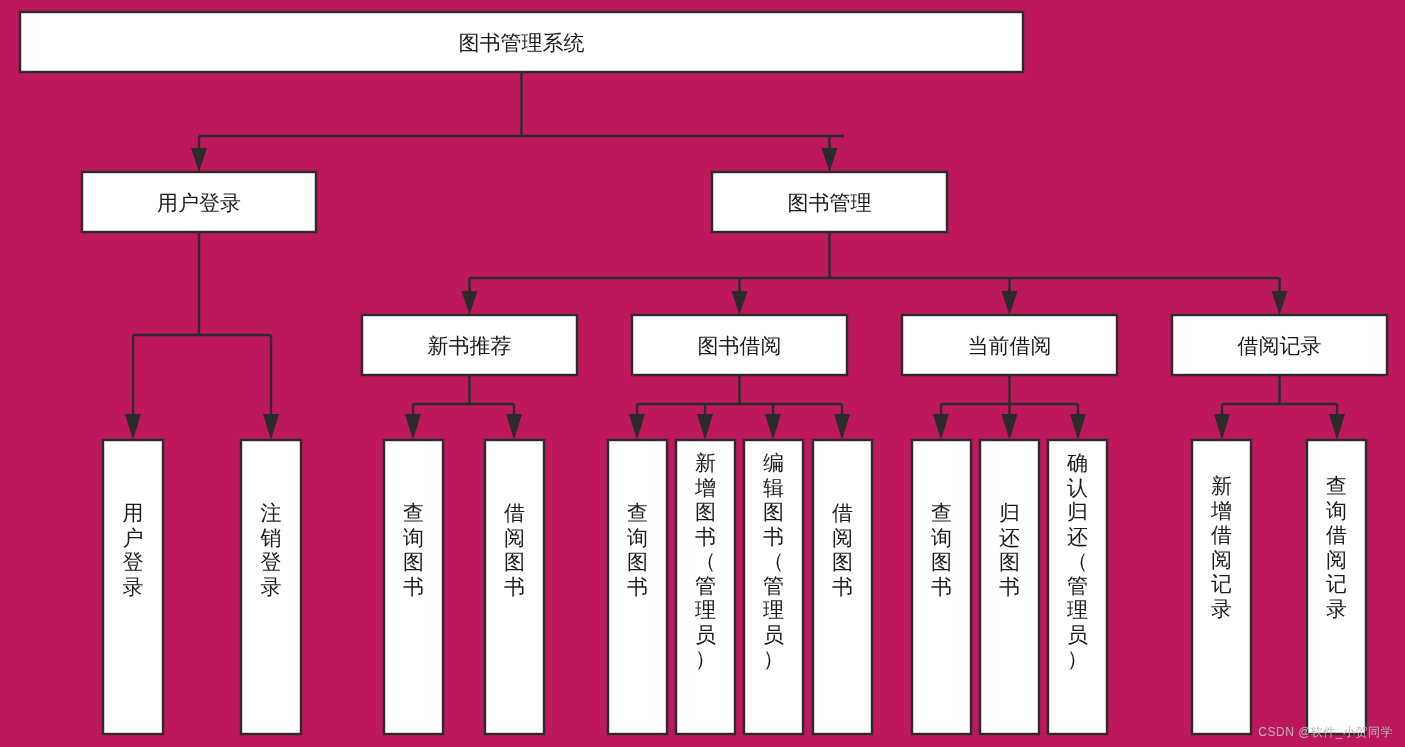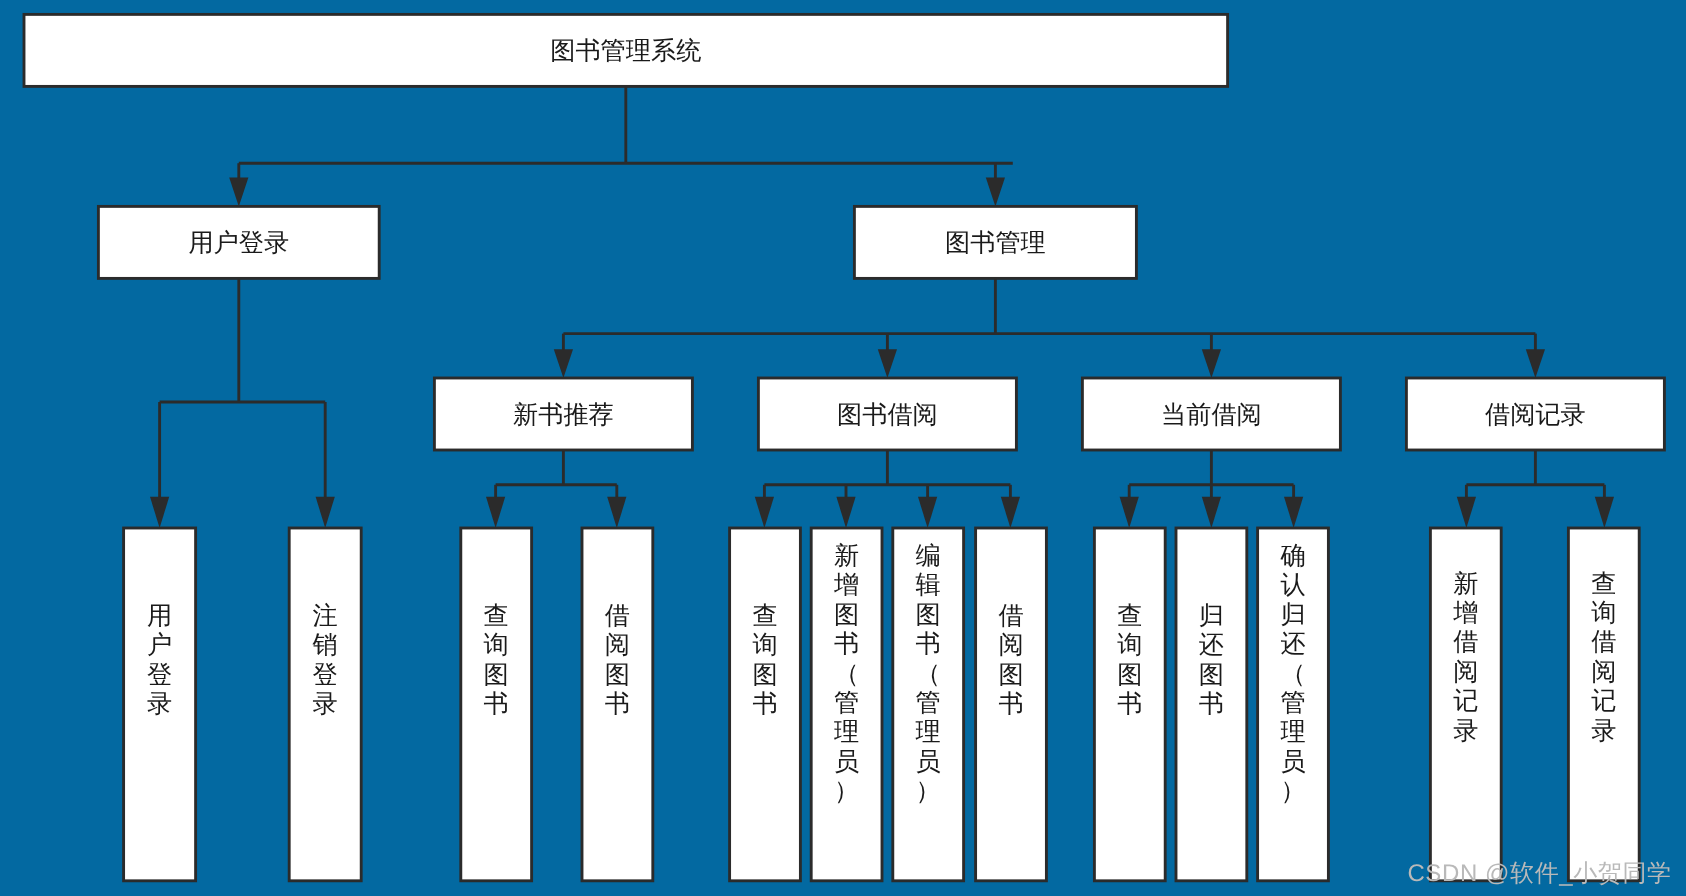--- a/index.html
+++ b/index.html
@@ -8,21 +8,21 @@
     padding: 0;
     background: #ffffff;
   }
   body {
     font-family: "Liberation Sans", "DejaVu Sans", sans-serif;
   }
   #diagram-root {
     position: relative;
     width: 1405px;
     height: 747px;
-    background: #0369a1;
+    background: #be185d;
     overflow: hidden;
   }
   svg#tree-svg {
     position: absolute;
     top: 0;
     left: 0;
     width: 1405px;
     height: 747px;
   }
   .node-box {
@@ -51,21 +51,21 @@
     fill: #1a1a1a;
     font-family: "Liberation Sans", "DejaVu Sans", sans-serif;
     font-size: 21px;
     text-anchor: middle;
   }
   .watermark {
     position: absolute;
     right: 12px;
     bottom: 6px;
     color: #b9b9b9;
-    font-size: 20px;
+    font-size: 12px;
     font-family: "Liberation Sans", "DejaVu Sans", sans-serif;
     letter-spacing: 0.5px;
     white-space: nowrap;
     user-select: none;
   }
 </style>
 </head>
 <body>
 
 <div id="diagram-root">

